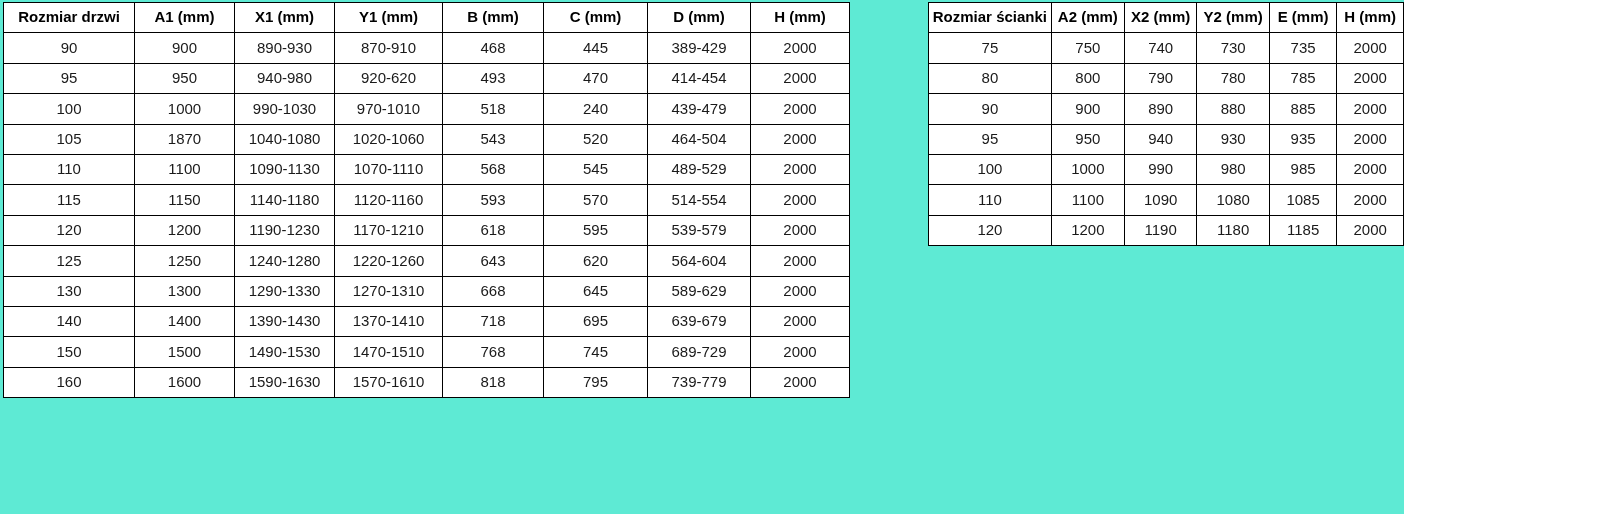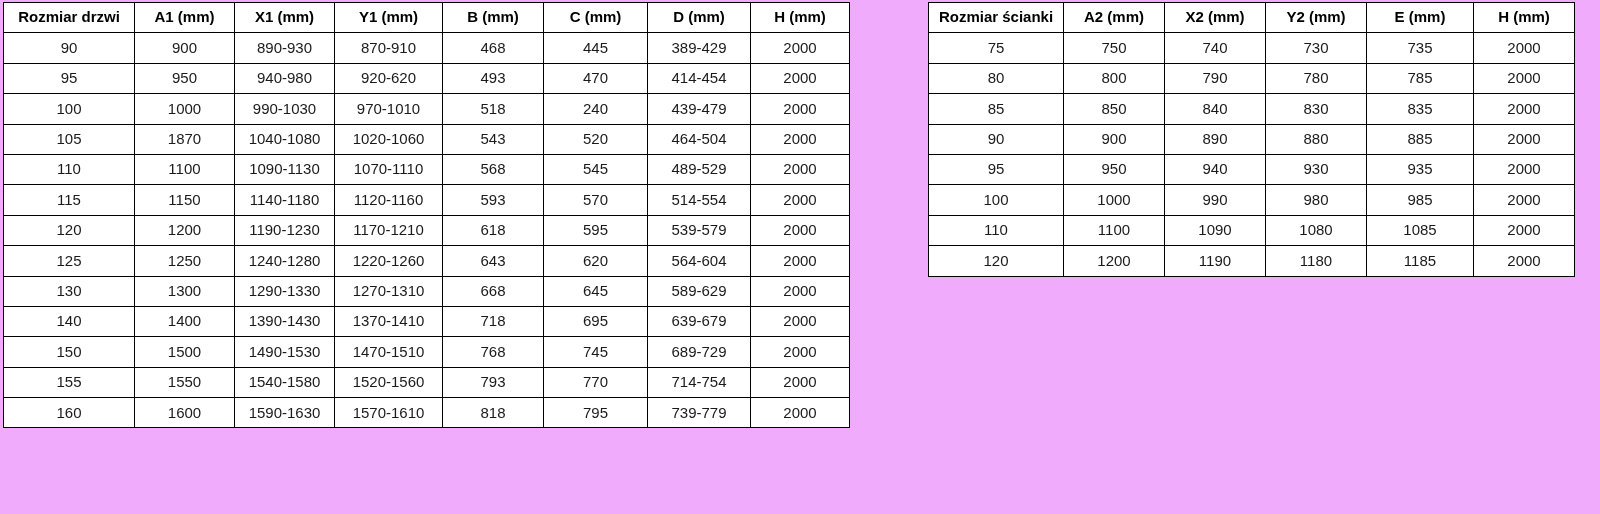--- a/index.html
+++ b/index.html
@@ -6,23 +6,23 @@
     margin: 0;
     padding: 0;
     background: #ffffff;
     width: 1600px;
     height: 514px;
     overflow: hidden;
     font-family: "Liberation Sans", sans-serif;
   }
   .canvas {
     position: relative;
-    width: 1600px;
+    width: 1404px;
     height: 514px;
-    background: #f0abfc;
+    background: #5eead4;
   }
   table.spec-table {
     position: absolute;
     top: 2px;
     border-collapse: collapse;
     table-layout: fixed;
     background: #ffffff;
   }
   table.spec-table.left  { left: 3px; }
   table.spec-table.right { left: 928px; }
@@ -176,30 +176,20 @@
           <td>150</td>
           <td>1500</td>
           <td>1490-1530</td>
           <td>1470-1510</td>
           <td>768</td>
           <td>745</td>
           <td>689-729</td>
           <td>2000</td>
         </tr>
         <tr>
-          <td>155</td>
-          <td>1550</td>
-          <td>1540-1580</td>
-          <td>1520-1560</td>
-          <td>793</td>
-          <td>770</td>
-          <td>714-754</td>
-          <td>2000</td>
-        </tr>
-        <tr>
           <td>160</td>
           <td>1600</td>
           <td>1590-1630</td>
           <td>1570-1610</td>
           <td>818</td>
           <td>795</td>
           <td>739-779</td>
           <td>2000</td>
         </tr>
       </tbody>
@@ -235,28 +225,20 @@
         </tr>
         <tr>
           <td>80</td>
           <td>800</td>
           <td>790</td>
           <td>780</td>
           <td>785</td>
           <td>2000</td>
         </tr>
         <tr>
-          <td>85</td>
-          <td>850</td>
-          <td>840</td>
-          <td>830</td>
-          <td>835</td>
-          <td>2000</td>
-        </tr>
-        <tr>
           <td>90</td>
           <td>900</td>
           <td>890</td>
           <td>880</td>
           <td>885</td>
           <td>2000</td>
         </tr>
         <tr>
           <td>95</td>
           <td>950</td>

